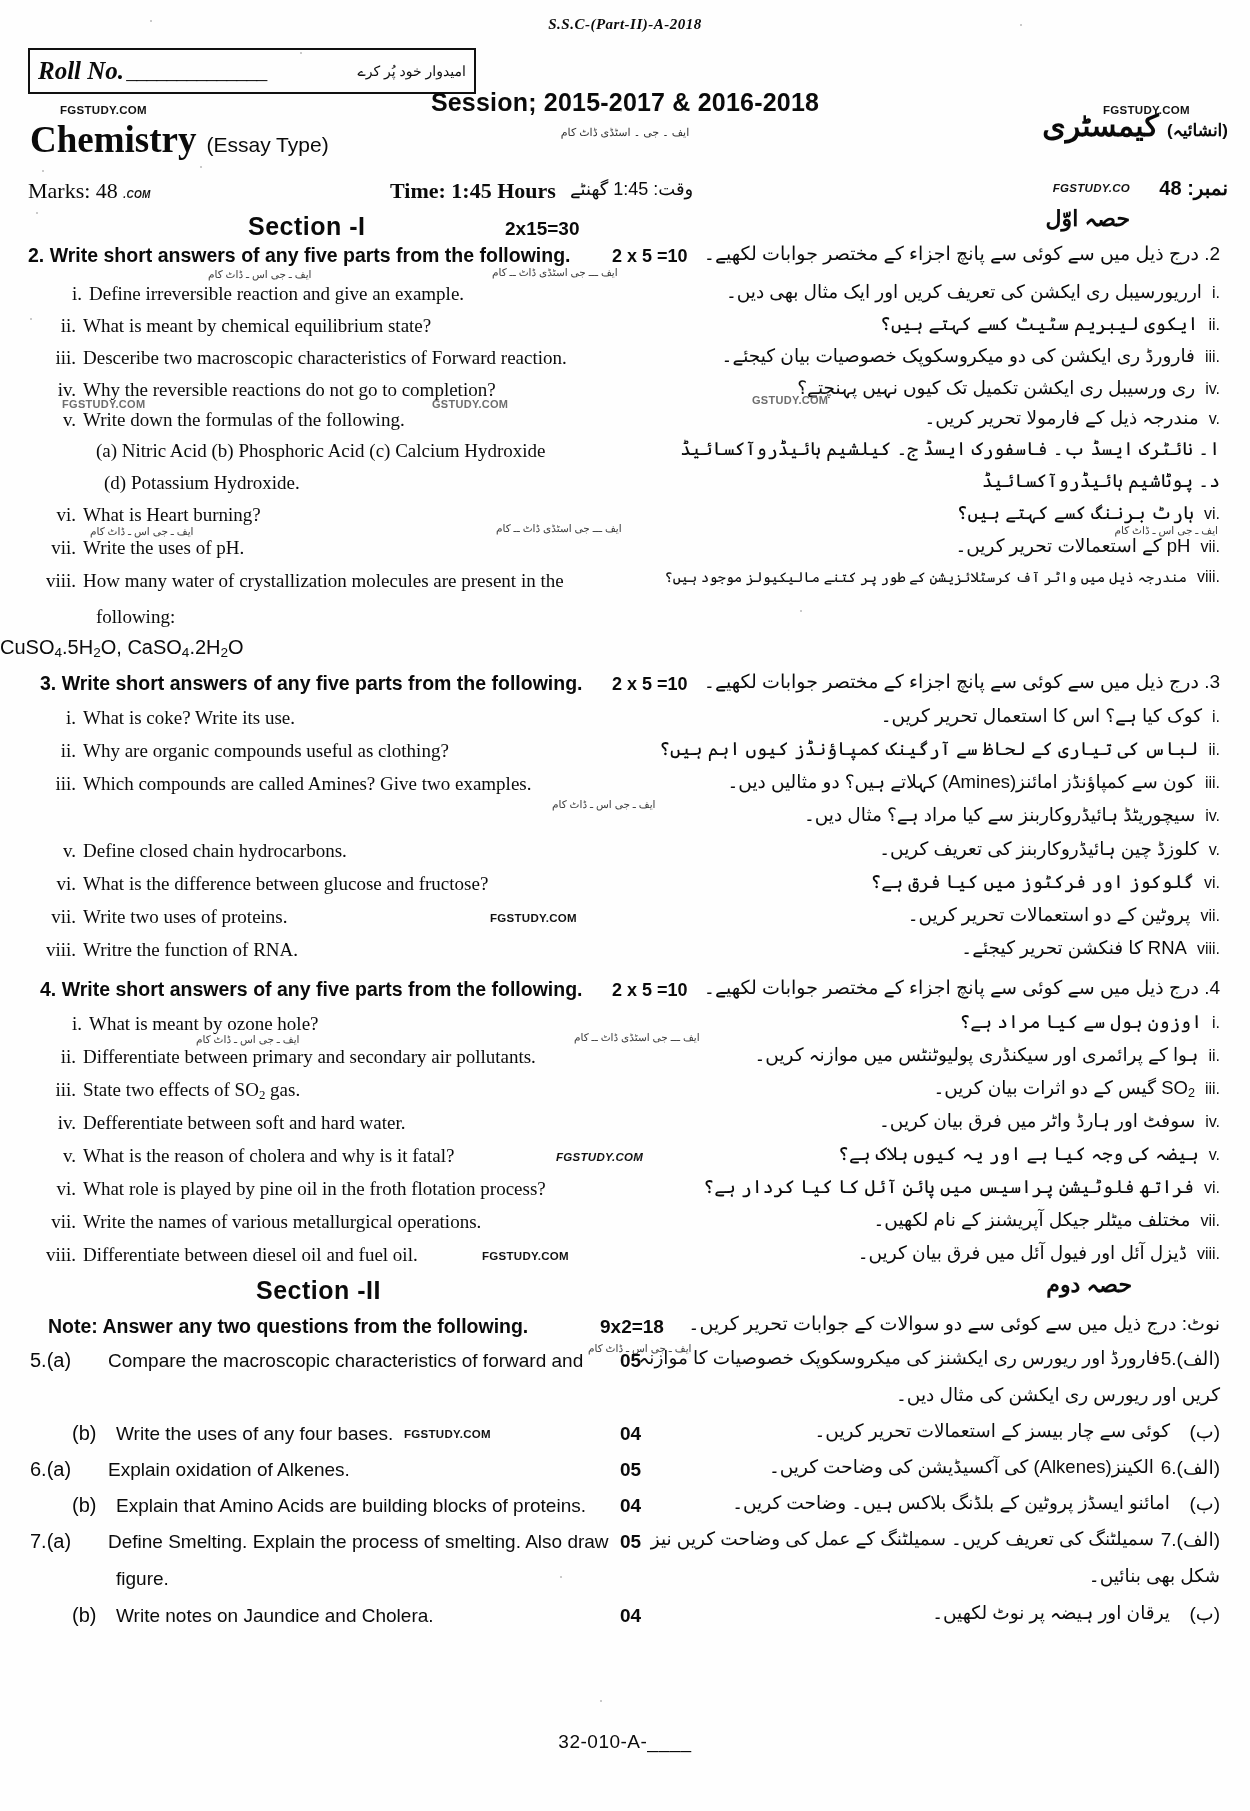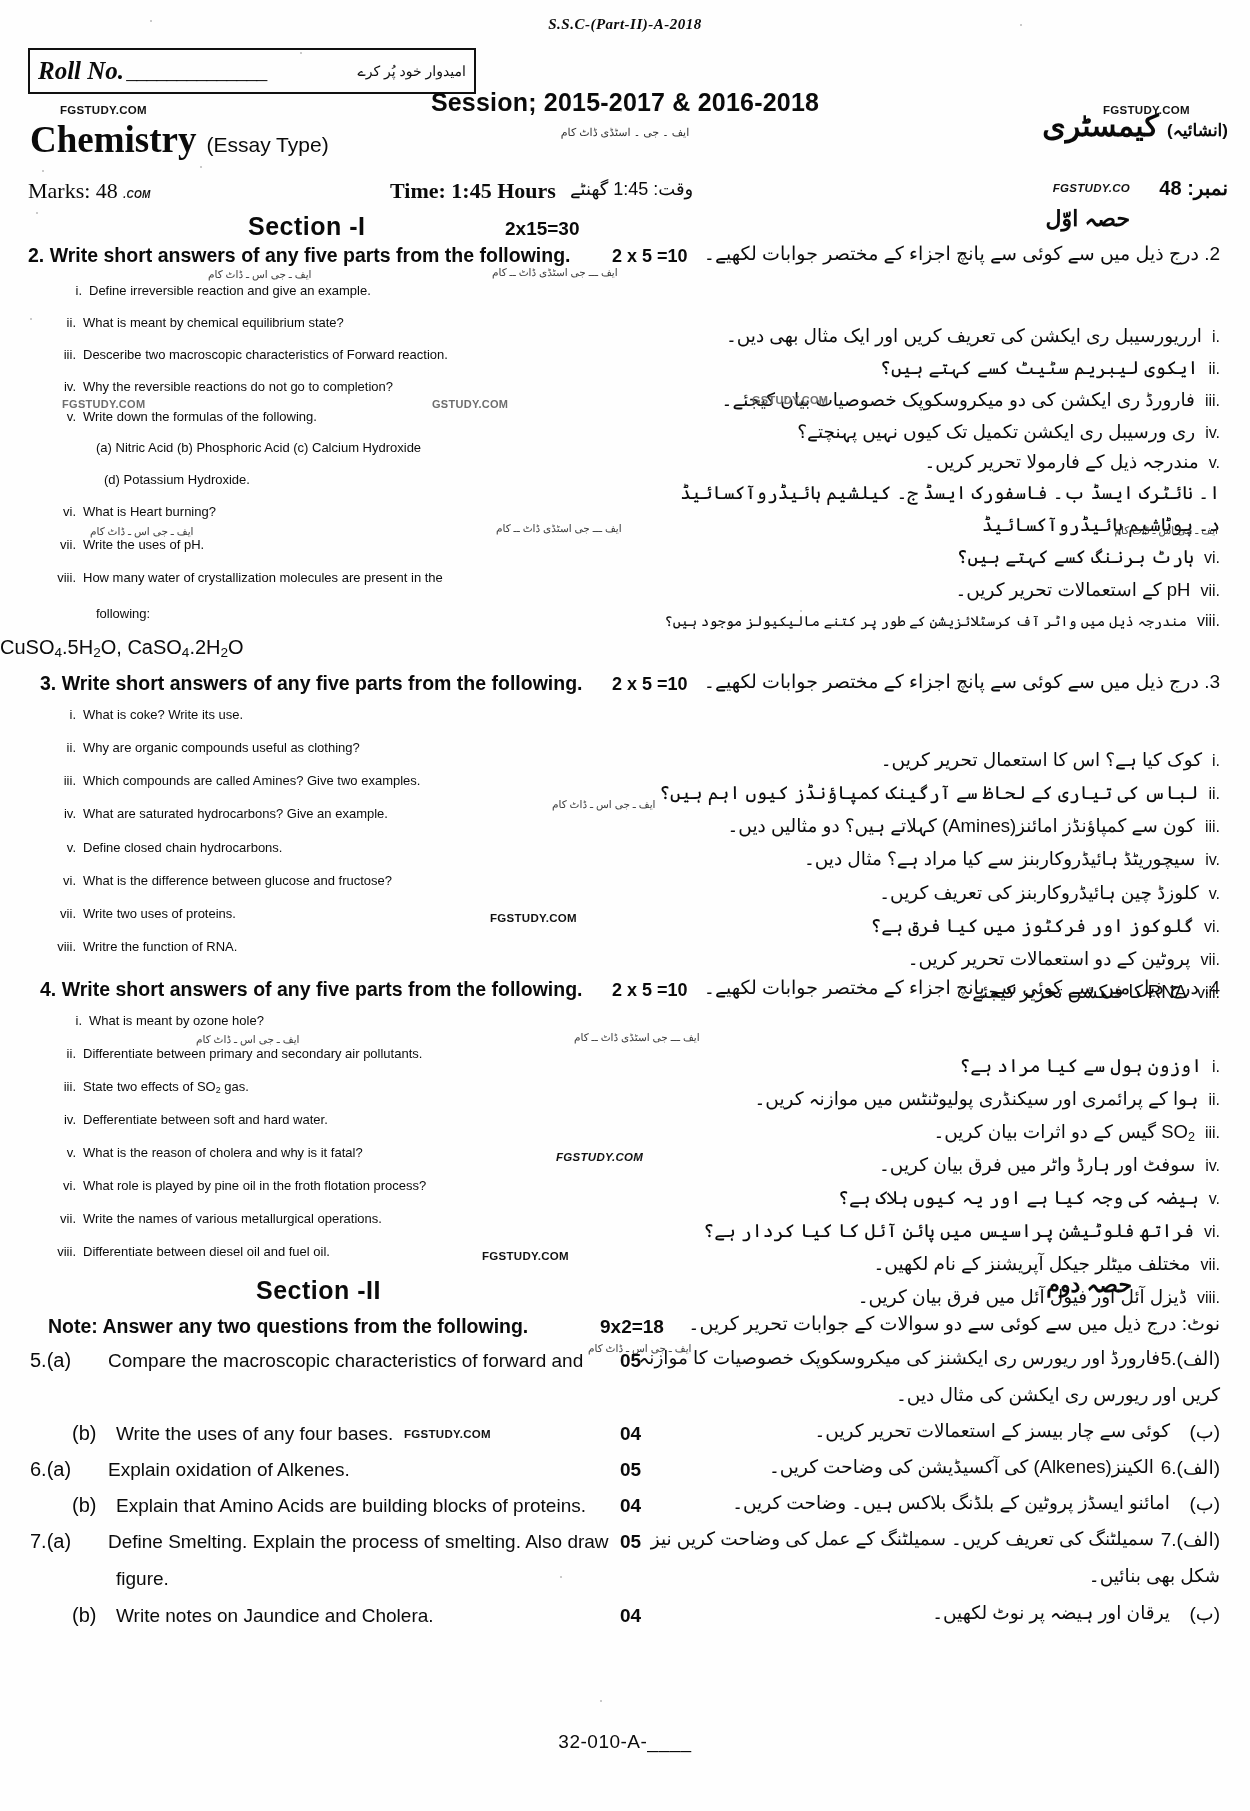--- a/index.html
+++ b/index.html
@@ -175,36 +175,35 @@
     white-space: nowrap;
   }
   .qhead-urdu {
     font-size: 19px;
     direction: rtl;
     white-space: nowrap;
     font-weight: 500;
   }
 
   .part-en {
-    font-family: Liberation Sans, sans-serif;
-    font-size: 13px;
+    font-family: Liberation Serif, serif;
+    font-size: 19px;
     white-space: nowrap;
   }
   .part-en .rn {
     display: inline-block;
     min-width: 34px;
     text-align: right;
     margin-right: 7px;
   }
   .part-ur {
     font-size: 18.5px;
     direction: rtl;
     white-space: nowrap;
     text-align: center;
-    margin-top: 44px;
   }
   .part-ur .rn {
     font-family: "Liberation Sans", sans-serif;
     font-size: 16px;
     direction: ltr;
     display: inline-block;
     margin-left: 10px;
   }
   sub { font-size: 0.68em; vertical-align: -0.22em; }
 
@@ -408,23 +407,20 @@
     <span class="rn">ii.</span><span>لباس کی تیاری کے لحاظ سے آرگینک کمپاؤنڈز کیوں اہم ہیں؟</span>
   </div>
 
   <div class="abs part-en" style="left:42px; top:773px;">
     <span class="rn">iii.</span><span>Which compounds are called Amines? Give two examples.</span>
   </div>
   <div class="abs part-ur" style="right:30px; top:771px;">
     <span class="rn">iii.</span><span>کون سے کمپاؤنڈز امائنز(Amines) کہلاتے ہیں؟ دو مثالیں دیں۔</span>
   </div>
 
-  <div class="abs part-en" style="left:42px; top:806px;">
-    <span class="rn">iv.</span><span>What are saturated hydrocarbons? Give an example.</span>
-  </div>
   <div class="abs urdu-wm" style="left:552px; top:798px;">ایف ـ جی اس ـ ڈاٹ کام</div>
   <div class="abs part-ur" style="right:30px; top:804px;">
     <span class="rn">iv.</span><span>سیچوریٹڈ ہائیڈروکاربنز سے کیا مراد ہے؟ مثال دیں۔</span>
   </div>
 
   <div class="abs part-en" style="left:42px; top:840px;">
     <span class="rn">v.</span><span>Define closed chain hydrocarbons.</span>
   </div>
   <div class="abs part-ur" style="right:30px; top:838px;">
     <span class="rn">v.</span><span>کلوزڈ چین ہائیڈروکاربنز کی تعریف کریں۔</span>

